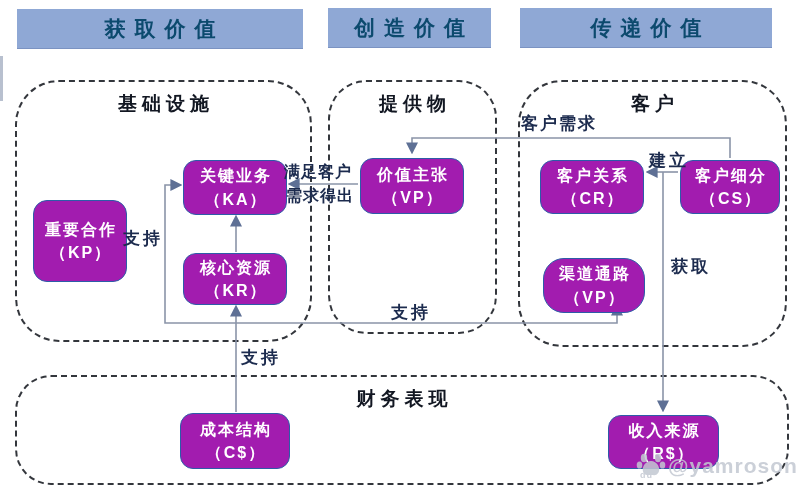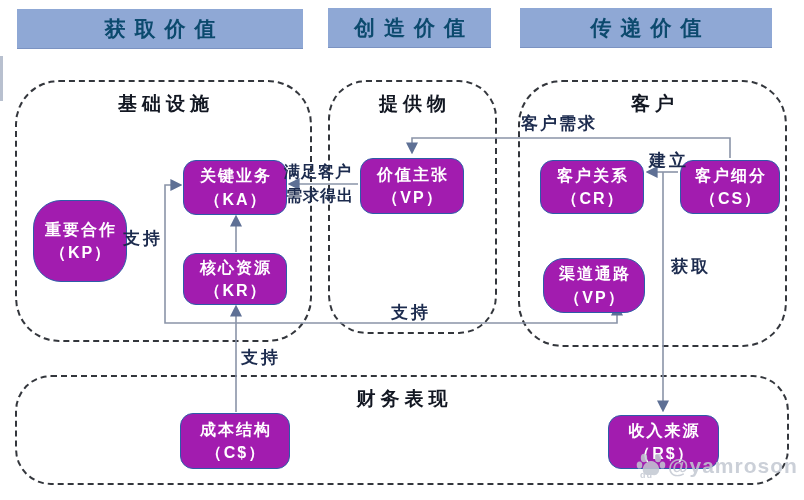--- a/index.html
+++ b/index.html
@@ -28,21 +28,21 @@
   .group-infra{left:15px;top:80px;width:293px;height:258px;border-radius:44px;}
   .group-offer{left:328px;top:80px;width:165px;height:250px;border-radius:38px;}
   .group-customer{left:518px;top:80px;width:265px;height:263px;border-radius:44px;}
   .group-finance{left:15px;top:375px;width:770px;height:106px;border-radius:36px;}
   
   .node{
     position:absolute;background:#a21caf;border:1px solid #2d5ca8;border-radius:13px;
     color:#ffffff;display:flex;flex-direction:column;align-items:center;justify-content:center;
     font-size:16px;font-weight:700;letter-spacing:2px;line-height:1.45;text-indent:2px;
   }
-  .node-kp{left:33px;top:200px;width:92px;height:80px;border-radius:28px;}
+  .node-kp{left:33px;top:200px;width:92px;height:80px;border-radius:14px;}
   .node-ka{left:183px;top:160px;width:102px;height:53px;}
   .node-kr{left:183px;top:253px;width:102px;height:50px;}
   .node-vp{left:360px;top:158px;width:102px;height:54px;}
   .node-cr{left:540px;top:160px;width:102px;height:52px;}
   .node-cs{left:680px;top:160px;width:98px;height:52px;}
   .node-channel{left:543px;top:258px;width:100px;height:53px;border-radius:21px;}
   .node-cost{left:180px;top:413px;width:108px;height:54px;}
   .node-revenue{left:608px;top:415px;width:109px;height:52px;}
   
   #wires{position:absolute;left:0;top:0;pointer-events:none;}

